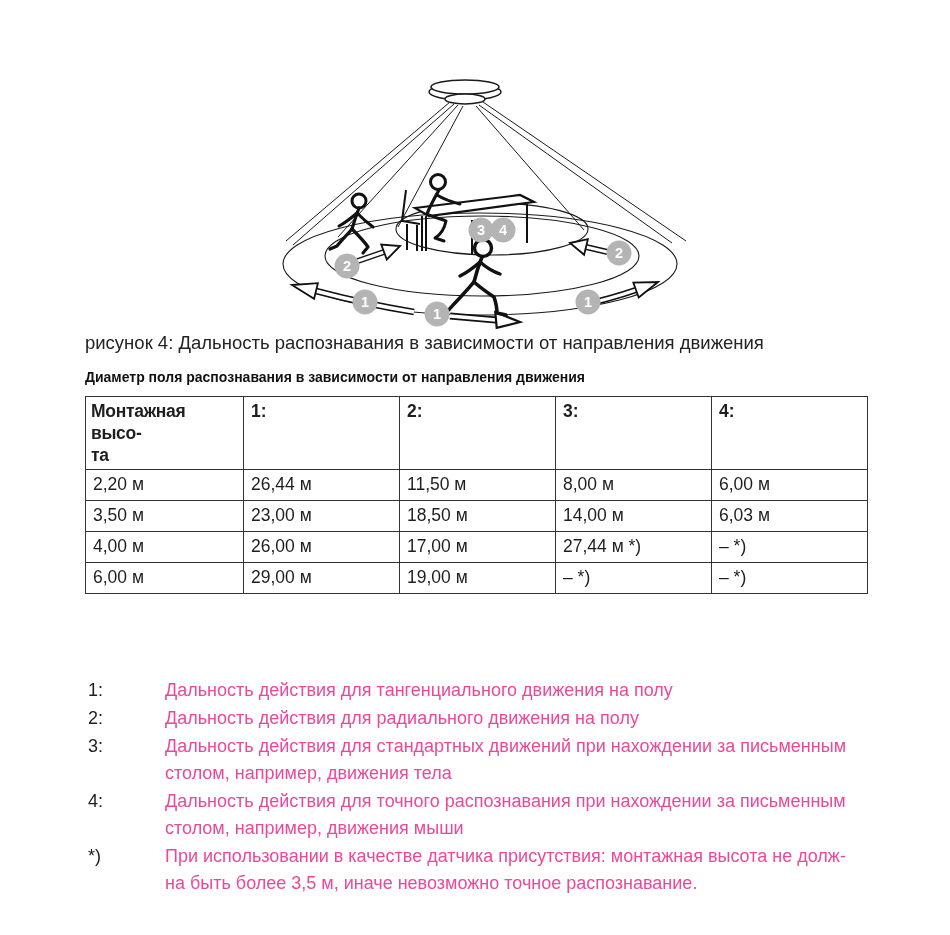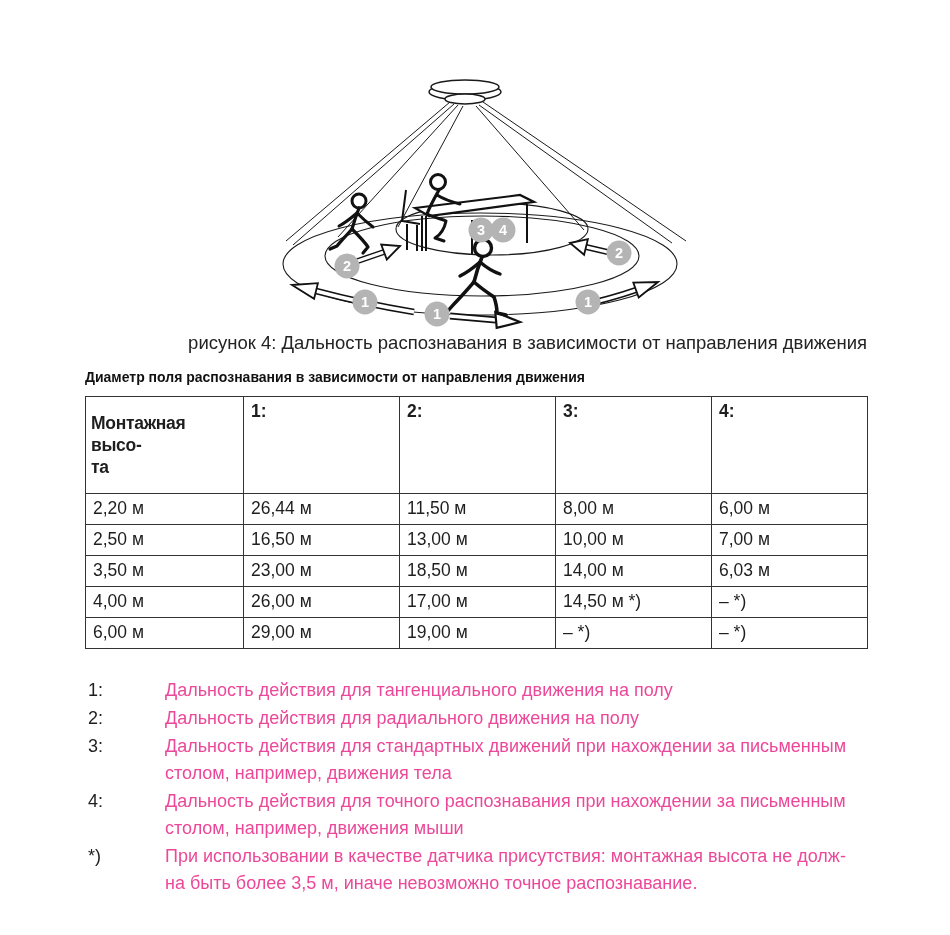--- a/index.html
+++ b/index.html
@@ -10,39 +10,39 @@
   }
   .page { position:relative; width:950px; height:935px; background:#ffffff; overflow:hidden; }
 
   
   .diagram { position:absolute; left:280px; top:75px; width:430px; height:258px; }
   .diagram svg { display:block; }
 
   
   .caption {
     position:absolute; top:333px; left:85px; width:782px;
-    text-align:right; font-size:18.5px; line-height:20px; color:#232323;
+    text-align:left; font-size:18.5px; line-height:20px; color:#232323;
   }
 
   
   .tbl-title {
     position:absolute; top:369px; left:85px; width:800px;
     font-size:14px; font-weight:bold; color:#111;
   }
 
   
   .tbl-wrap { position:absolute; top:396px; left:85px; }
   table { border-collapse:collapse; table-layout:fixed; }
   th, td {
     border:1px solid #333; padding:3px 7px;
     font-size:17.5px; text-align:left; vertical-align:top;
     line-height:22px; overflow:hidden;
   }
   th { font-weight:bold; height:44px; white-space:pre-line; }
-  th.first { letter-spacing:-0.3px; padding:15px 5px; }
+  th.first { letter-spacing:-0.3px; padding:3px 5px; }
   td { height:24px; }
 
   
   .footnotes { position:absolute; top:677px; left:88px; width:778px; font-size:18px; }
   .fn-row { display:flex; align-items:flex-start; line-height:27px; margin-bottom:1px; }
   .fn-label { width:77px; flex-shrink:0; }
   .fn-text { flex:1; white-space:pre-line; color:#ec4899; }
 
   .stroke { stroke:#1a1a1a; fill:none; }
   .badge-txt { font-size:14.5px; font-weight:bold; fill:#ffffff; }
@@ -191,38 +191,31 @@
       </thead>
       <tbody>
         <tr>
           <td>2,20 м</td>
           <td>26,44 м</td>
           <td>11,50 м</td>
           <td>8,00 м</td>
           <td>6,00 м</td>
         </tr>
         <tr>
-          <td>2,50 м</td>
-          <td>16,50 м</td>
-          <td>13,00 м</td>
-          <td>10,00 м</td>
-          <td>7,00 м</td>
-        </tr>
-        <tr>
           <td>3,50 м</td>
           <td>23,00 м</td>
           <td>18,50 м</td>
           <td>14,00 м</td>
           <td>6,03 м</td>
         </tr>
         <tr>
           <td>4,00 м</td>
           <td>26,00 м</td>
           <td>17,00 м</td>
-          <td>14,50 м *)</td>
+          <td>27,44 м *)</td>
           <td>– *)</td>
         </tr>
         <tr>
           <td>6,00 м</td>
           <td>29,00 м</td>
           <td>19,00 м</td>
           <td>– *)</td>
           <td>– *)</td>
         </tr>
       </tbody>

